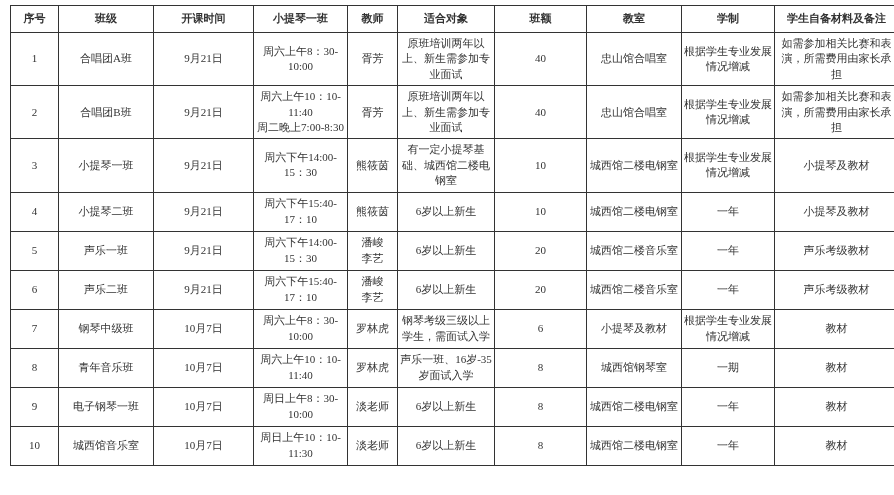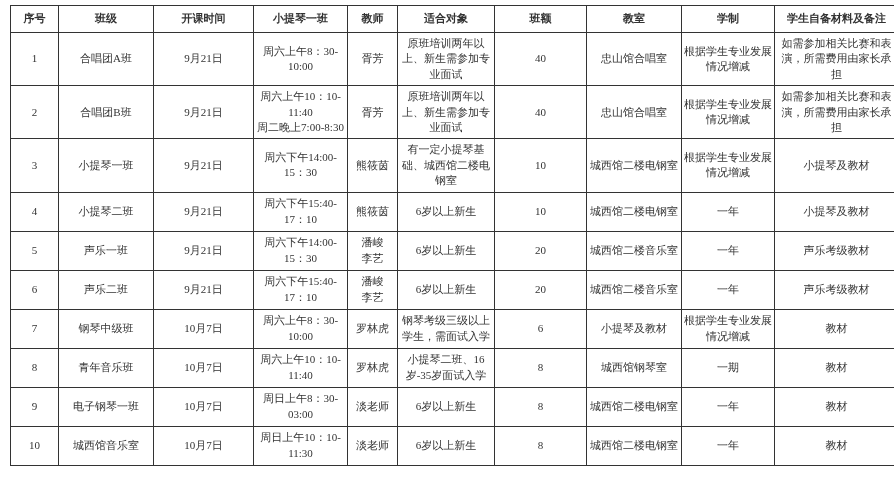--- a/index.html
+++ b/index.html
@@ -159,31 +159,31 @@
           <td>小提琴及教材</td>
           <td>根据学生专业发展情况增减</td>
           <td>教材</td>
         </tr>
         <tr>
           <td>8</td>
           <td>青年音乐班</td>
           <td>10月7日</td>
           <td>周六上午10：10-11:40</td>
           <td>罗林虎</td>
-          <td>小提琴二班、16岁-35岁面试入学</td>
+          <td>声乐一班、16岁-35岁面试入学</td>
           <td>8</td>
           <td>城西馆钢琴室</td>
           <td>一期</td>
           <td>教材</td>
         </tr>
         <tr>
           <td>9</td>
           <td>电子钢琴一班</td>
           <td>10月7日</td>
-          <td>周日上午8：30-03:00</td>
+          <td>周日上午8：30-10:00</td>
           <td>淡老师</td>
           <td>6岁以上新生</td>
           <td>8</td>
           <td>城西馆二楼电钢室</td>
           <td>一年</td>
           <td>教材</td>
         </tr>
         <tr>
           <td>10</td>
           <td>城西馆音乐室</td>

